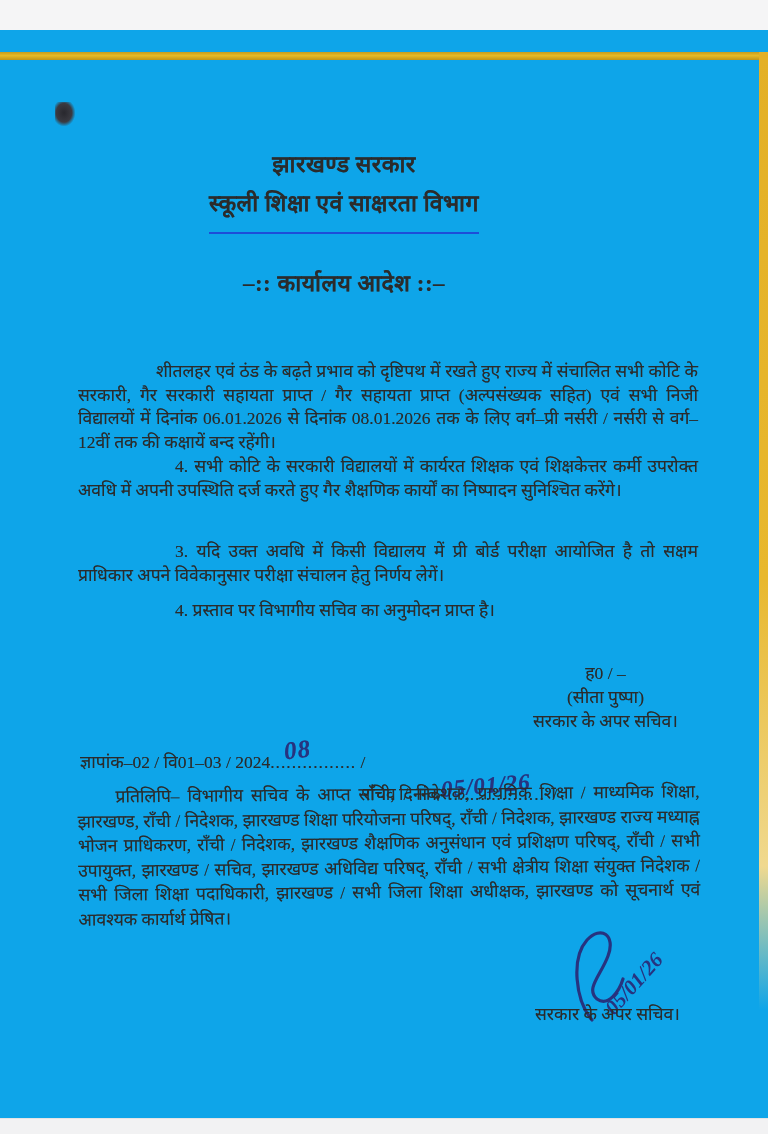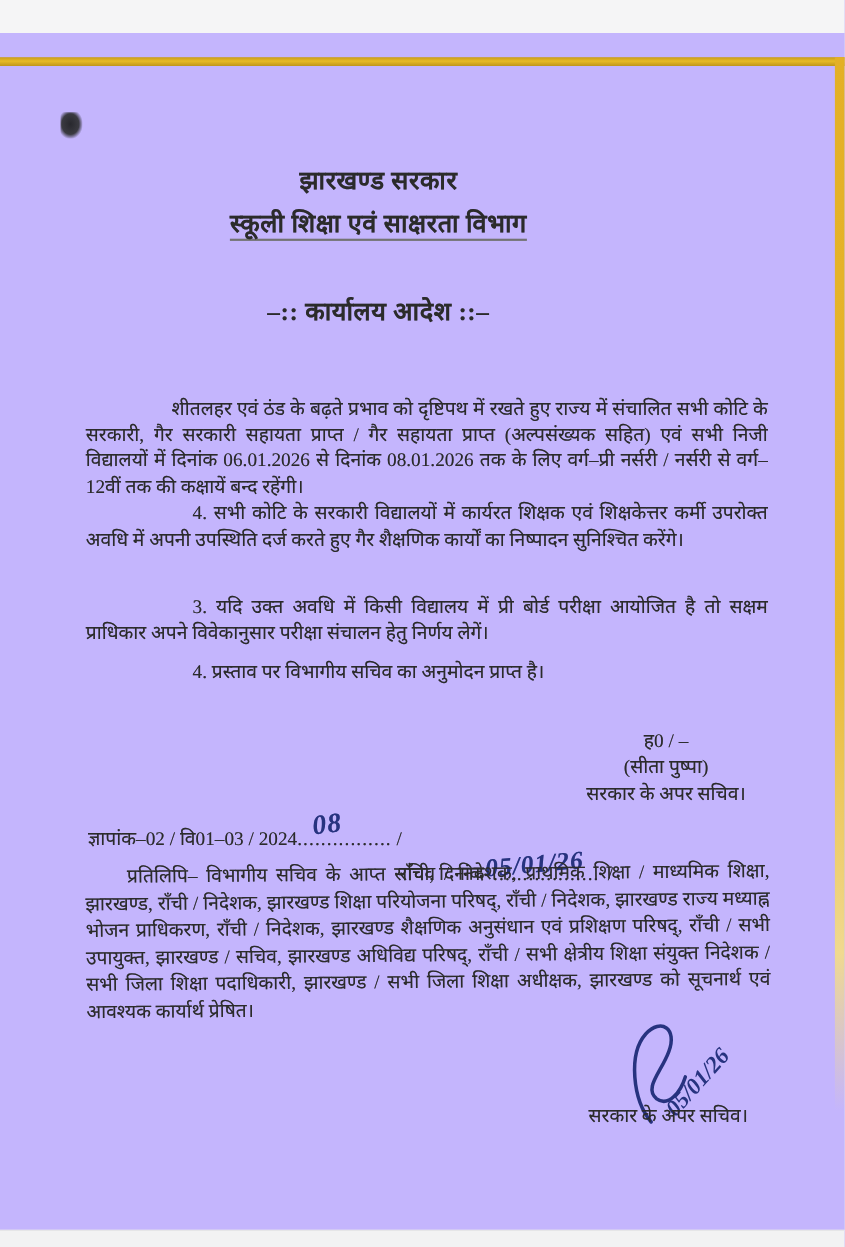--- a/index.html
+++ b/index.html
@@ -1,35 +1,35 @@
 <!DOCTYPE html>
 <html><head>
 <meta charset="utf-8">
 <style>
   html,body { margin:0; padding:0; background:#e9e9ea; }
   .page {
     position:relative; width:768px; height:1134px; margin:0 auto;
-    background:#c4b5fd; overflow:hidden;
+    background:#0ea5e9; overflow:hidden;
     font-family:"Liberation Serif","DejaVu Serif",serif;
     color:#2b2b2b;
   }
   .t { position:absolute; font-weight:500; font-size:17.5px; line-height:23.5px;
        text-shadow:0 0 0.5px rgba(43,43,43,0.45); }
   .band-top { position:absolute; top:0; left:0; right:0; height:30px; background:#f5f5f6; }
   .band-bottom { position:absolute; bottom:0; left:0; right:0; height:15px;
        background:#f2f2f3; border-top:1px solid #e4e4e6; }
   .gold-h { position:absolute; top:52px; left:0; right:0; height:8px;
        background:linear-gradient(180deg,#c79c1c 0%,#e7ba26 45%,#c0961a 100%); }
   .gold-v { position:absolute; top:52px; right:0; width:9px; height:958px;
        background:linear-gradient(180deg,#e3b026 0%,#e8b82e 55%,#f0d98f 85%,rgba(240,218,150,0) 100%); }
   .punch { position:absolute; left:55px; top:102px; width:20px; height:24px;
        background:radial-gradient(ellipse at 45% 45%, #28282e 0%, #3a3a41 50%, rgba(58,58,64,0) 74%); }
   .center { text-align:center; }
   .hd { font-weight:700; font-size:23px; line-height:30px; letter-spacing:0.5px; }
-  .underl { border-bottom:2px solid #737373; padding-bottom:1px; }
+  .underl { border-bottom:2px solid #1d4ed8; padding-bottom:16px; }
   .just { text-align:justify; }
   .leader { position:relative; display:inline-block; letter-spacing:1px; }
   .hw { color:#27337f; font-style:italic; font-weight:700;
         text-shadow:0 0 0.5px rgba(39,51,127,0.5); }
   .hw-num { position:absolute; left:14px; top:-13px; font-size:25px; transform:rotate(-7deg); }
   .hw-date { position:absolute; left:0px; top:-9px; font-size:23px; transform:rotate(-5deg); white-space:nowrap; }
   .sig-block { text-align:center; line-height:24px; }
   .sig-name { font-weight:400; }
   .copy-block { transform:rotate(-0.5deg); }
   .scribble { position:absolute; left:558px; top:922px; width:165px; height:105px; }

